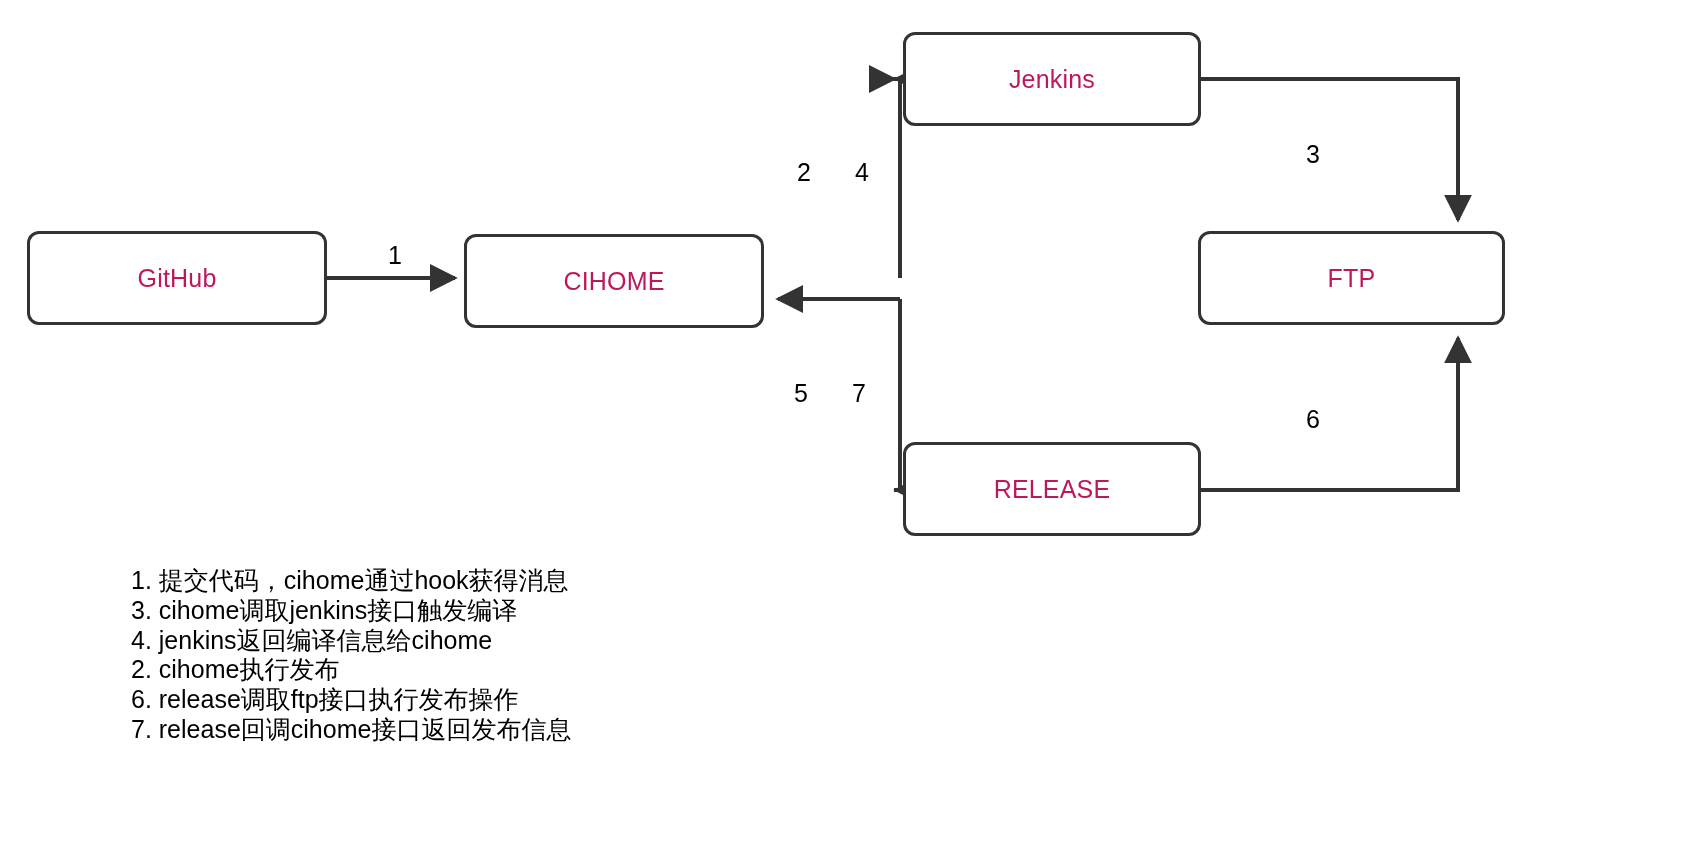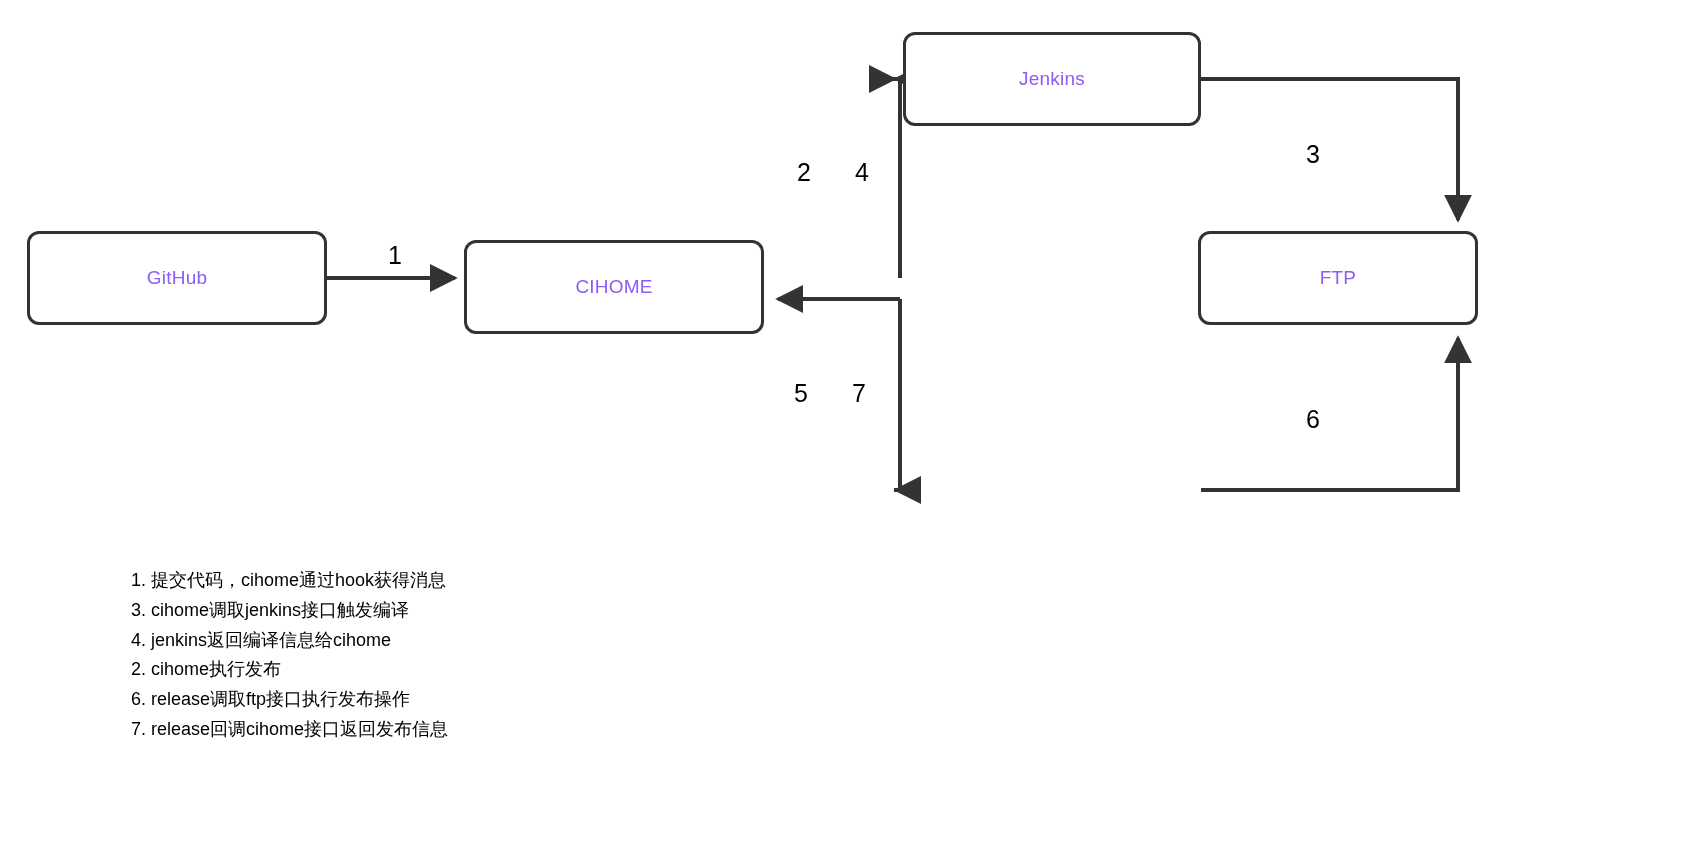--- a/index.html
+++ b/index.html
@@ -32,43 +32,43 @@
     position: absolute;
     background: #ffffff;
     border: 3px solid #333333;
     border-radius: 12px;
     box-sizing: border-box;
     display: flex;
     align-items: center;
     justify-content: center;
   }
   .node-label {
-    font-size: 19px;
+    font-size: 25px;
     font-weight: 400;
-    color: #8b5cf6;
+    color: #be185d;
     letter-spacing: 0.2px;
     white-space: nowrap;
   }
   .edge-label {
     position: absolute;
     font-size: 25px;
     color: #000000;
     white-space: nowrap;
     line-height: 1;
   }
   #legend-list {
     position: absolute;
     left: 131px;
     top: 566px;
     margin: 0;
     padding: 0;
     list-style: none;
   }
   #legend-list li {
-    font-size: 18px;
+    font-size: 25px;
     line-height: 29.8px;
     color: #000000;
     white-space: nowrap;
     letter-spacing: 0px;
   }
 </style>
 </head>
 <body>
 
 <div id="diagram-root">
@@ -104,32 +104,35 @@
       </marker>
     </defs>
     <path d="M 900 79 L 896 79" fill="none" stroke="#333333" stroke-width="4" marker-end="url(#arrow-head-2)"></path>
     <path d="M 900 490 L 896 490" fill="none" stroke="#333333" stroke-width="4" marker-end="url(#arrow-head-2)"></path>
   </svg>
 
   <div class="node-box" style="left:27px; top:231px; width:300px; height:94px;align-items:center;">
     <span class="node-label">GitHub</span>
   </div>
 
-  <div class="node-box" style="left:464px; top:240px; width:300px; height:94px;">
+  <div class="node-box" style="left:464px; top:234px; width:300px; height:94px;">
     <span class="node-label">CIHOME</span>
   </div>
 
   <div class="node-box" style="left:903px; top:32px; width:298px; height:94px;">
     <span class="node-label">Jenkins</span>
   </div>
 
-  <div class="node-box" style="left:1198px; top:231px; width:280px; height:94px;">
+  <div class="node-box" style="left:1198px; top:231px; width:307px; height:94px;">
     <span class="node-label">FTP</span>
   </div>
 
+  <div class="node-box" style="left:903px; top:442px; width:298px; height:94px;">
+    <span class="node-label">RELEASE</span>
+  </div>
 
   <span class="edge-label" style="left:388px; top:243px;">1</span>
 
   <span class="edge-label" style="left:797px; top:160px;">2</span>
 
   <span class="edge-label" style="left:855px; top:160px;">4</span>
 
   <span class="edge-label" style="left:1306px; top:142px;">3</span>
 
   <span class="edge-label" style="left:794px; top:381px;">5</span>

